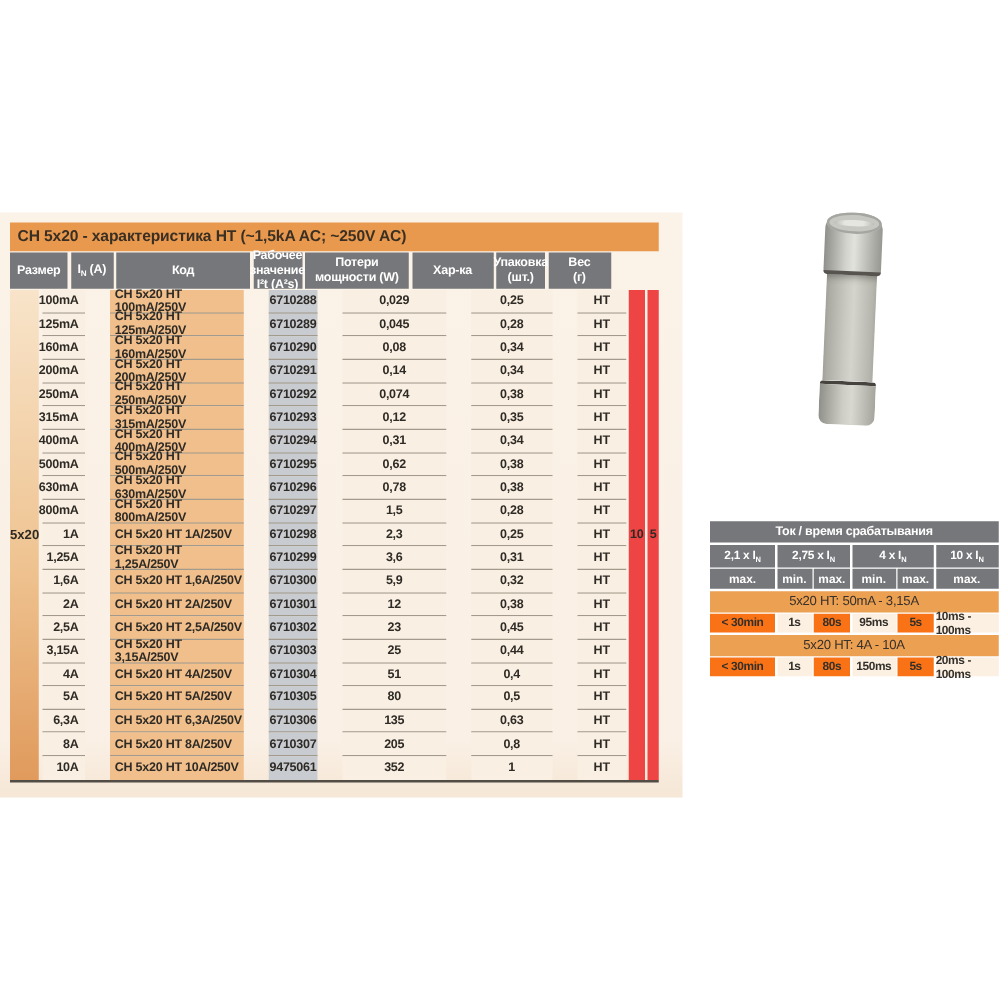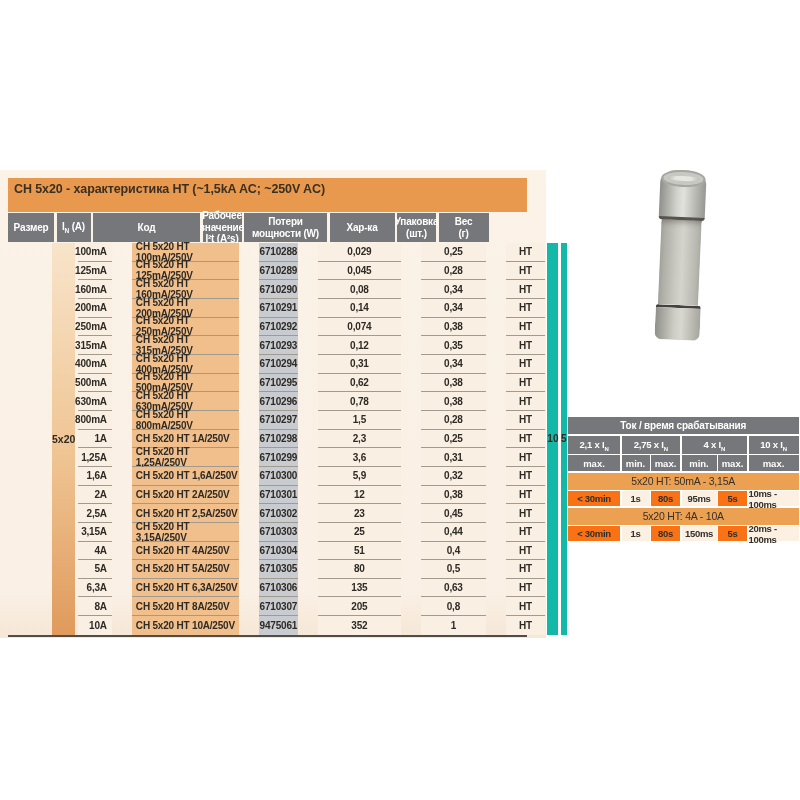--- a/index.html
+++ b/index.html
@@ -3,43 +3,43 @@
 <meta charset="utf-8">
 <style>
   html,body{margin:0;padding:0;background:#fff;}
   .page{position:relative;width:800px;height:800px;background:#ffffff;overflow:hidden;
         font-family:"Liberation Sans",sans-serif;-webkit-font-smoothing:antialiased;}
   .band{position:absolute;left:0;top:170px;width:546px;height:468px;
         background:linear-gradient(180deg,#fbf2e8 0%,#faf0e5 90%,#f6e7d6 100%);}
 
   
   .main-table{position:absolute;left:8px;top:178px;width:519px;}
-  .title-bar{height:34px;line-height:23px;background:#e9994e;color:#3a2f23;
+  .title-bar{height:23px;line-height:23px;background:#e9994e;color:#3a2f23;
              font-size:12.5px;font-weight:bold;padding-left:6px;letter-spacing:-0.1px;}
   .hgrid{display:grid;grid-template-columns:46px 34px 107px 39px 83px 65px 39px 50px 36px;
          column-gap:2.5px;margin-top:1px;}
   .hcell{height:29px;background:#76777a;color:#ffffff;font-size:10px;font-weight:bold;
          display:flex;flex-direction:column;align-items:center;justify-content:center;
          line-height:1.18;text-align:center;letter-spacing:-0.2px;}
   .hcell sub{font-size:6.5px;}
   .hline{display:block;}
   .tbody{display:flex;column-gap:2.5px;margin-top:1px;border-bottom:2px solid #514c45;}
   .size-cell{width:46px;background:linear-gradient(180deg,#f8e4ca 0%,#efc492 55%,#e09a5c 100%);
              display:flex;align-items:center;justify-content:center;
-             font-size:10.5px;font-weight:600;color:#2e2a25;margin-left:44px;}
+             font-size:10.5px;font-weight:600;color:#2e2a25;}
   .rows{display:grid;grid-template-columns:34px 107px 39px 83px 65px 39px;
         column-gap:20px;grid-auto-rows:18.66px;}
   .rows>div{font-size:10px;font-weight:600;color:#2e2a25;display:flex;align-items:center;
             justify-content:center;border-bottom:1px solid #a29a8d;letter-spacing:-0.2px;}
   .rows>div:nth-last-child(-n+6){border-bottom:none;}
   .rows>div.cell-in{background:#f9efe2;justify-content:flex-end;padding-right:5px;box-sizing:border-box;}
   .rows>div.cell-type{background:#f0bf8b;justify-content:flex-start;padding-left:4px;box-sizing:border-box;}
   .rows>div.cell-code{background:#c8cbcf;}
   .rows>div.cell-i2t,.rows>div.cell-power,.rows>div.cell-char{background:#f9efe2;}
-  .span-cell{background:#14b8a6;display:flex;align-items:center;justify-content:center;
+  .span-cell{background:#ef4444;display:flex;align-items:center;justify-content:center;
              font-size:10px;font-weight:600;color:#2e2a25;}
   .pack-cell{width:50px;}
   .weight-cell{width:36px;}
 
   
   .photo{position:absolute;left:612px;top:168px;width:185px;height:180px;background:#ffffff;}
   .fuse{position:absolute;left:42px;top:6px;width:52px;height:166px;transform:rotate(2.5deg);}
   .f-captop{position:relative;width:46px;height:46px;margin:0 auto;
             background:linear-gradient(90deg,#8f8f8b,#d3d3cd 38%,#e2e2dc 52%,#b3b3ad 82%,#979793);
             border-radius:9px 9px 4px 4px;}

